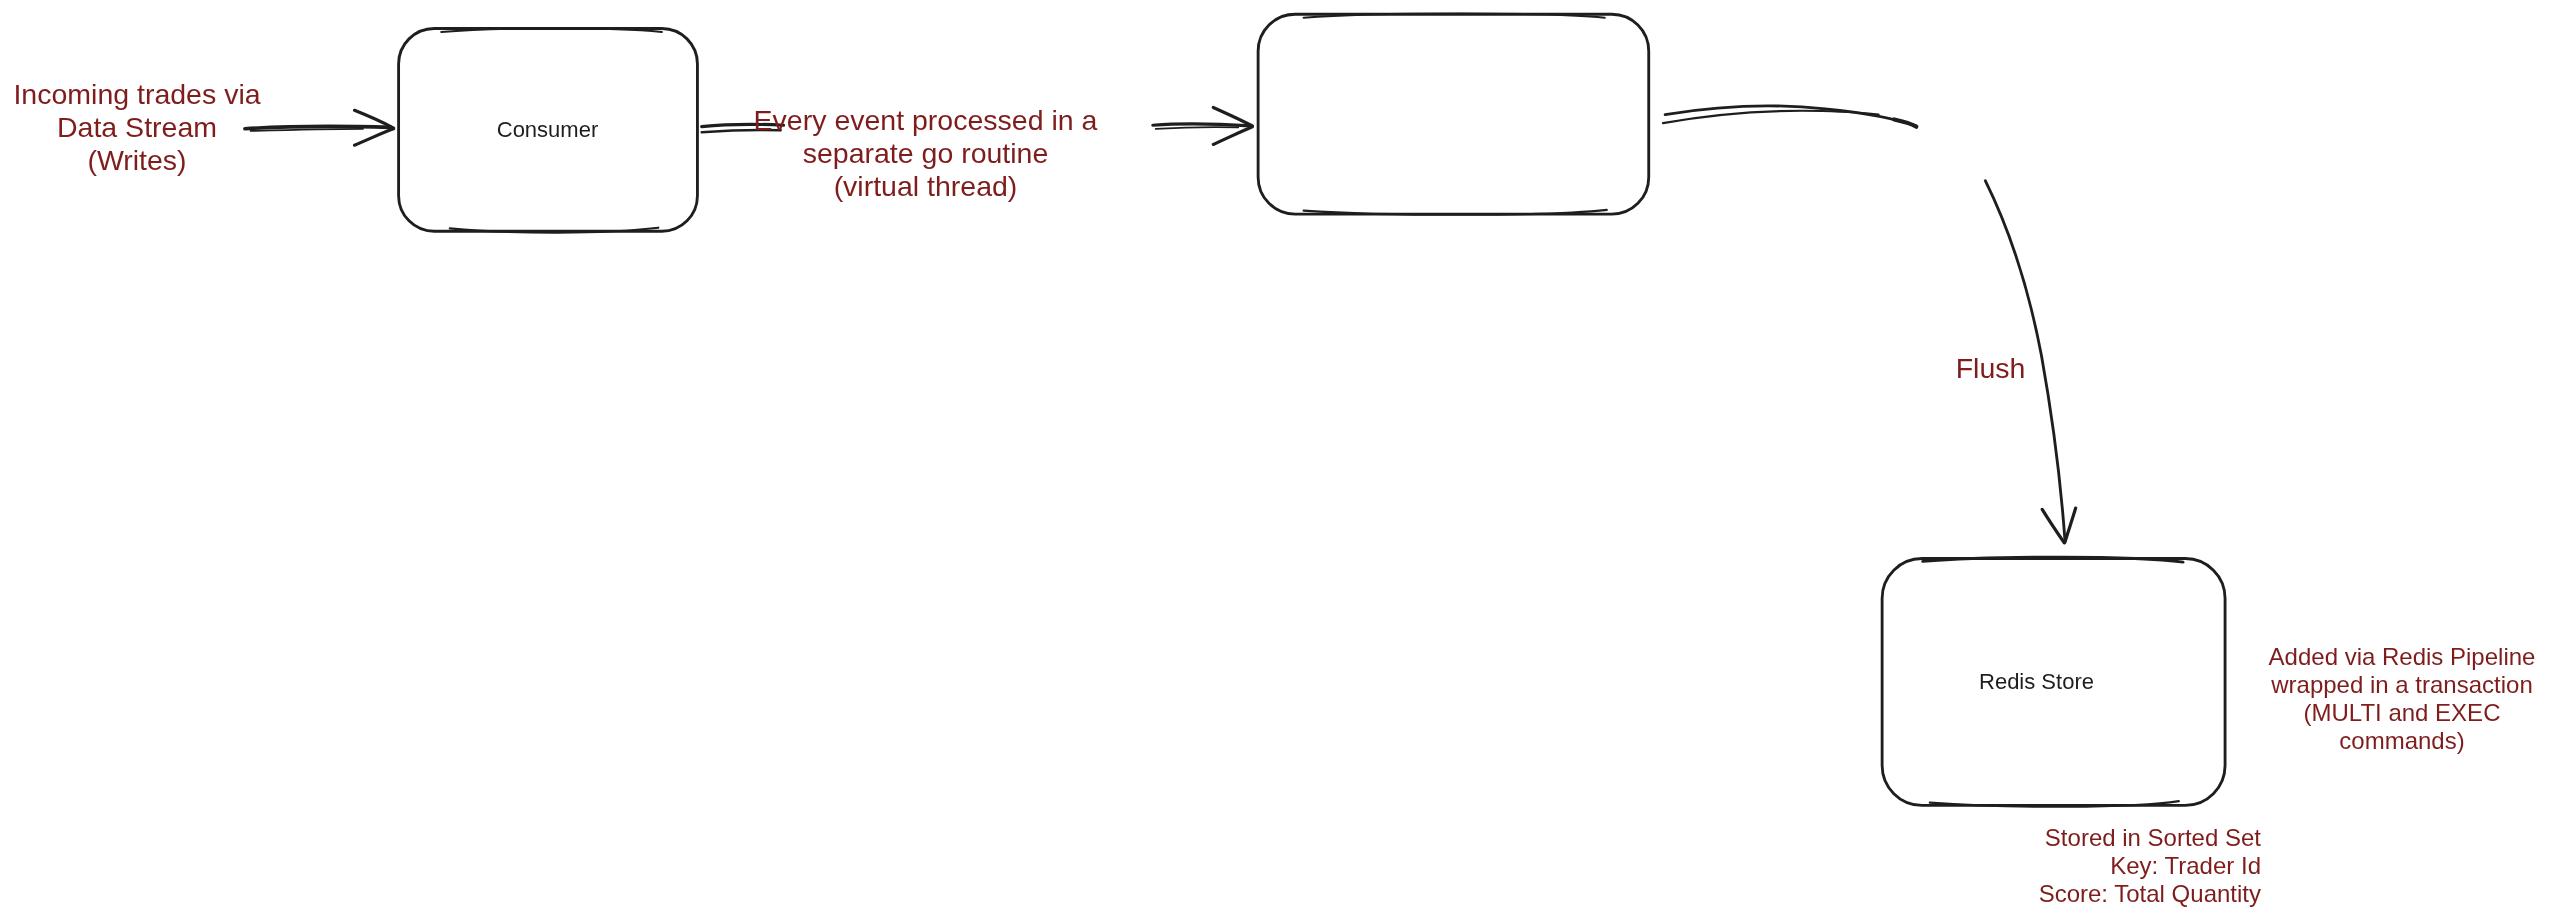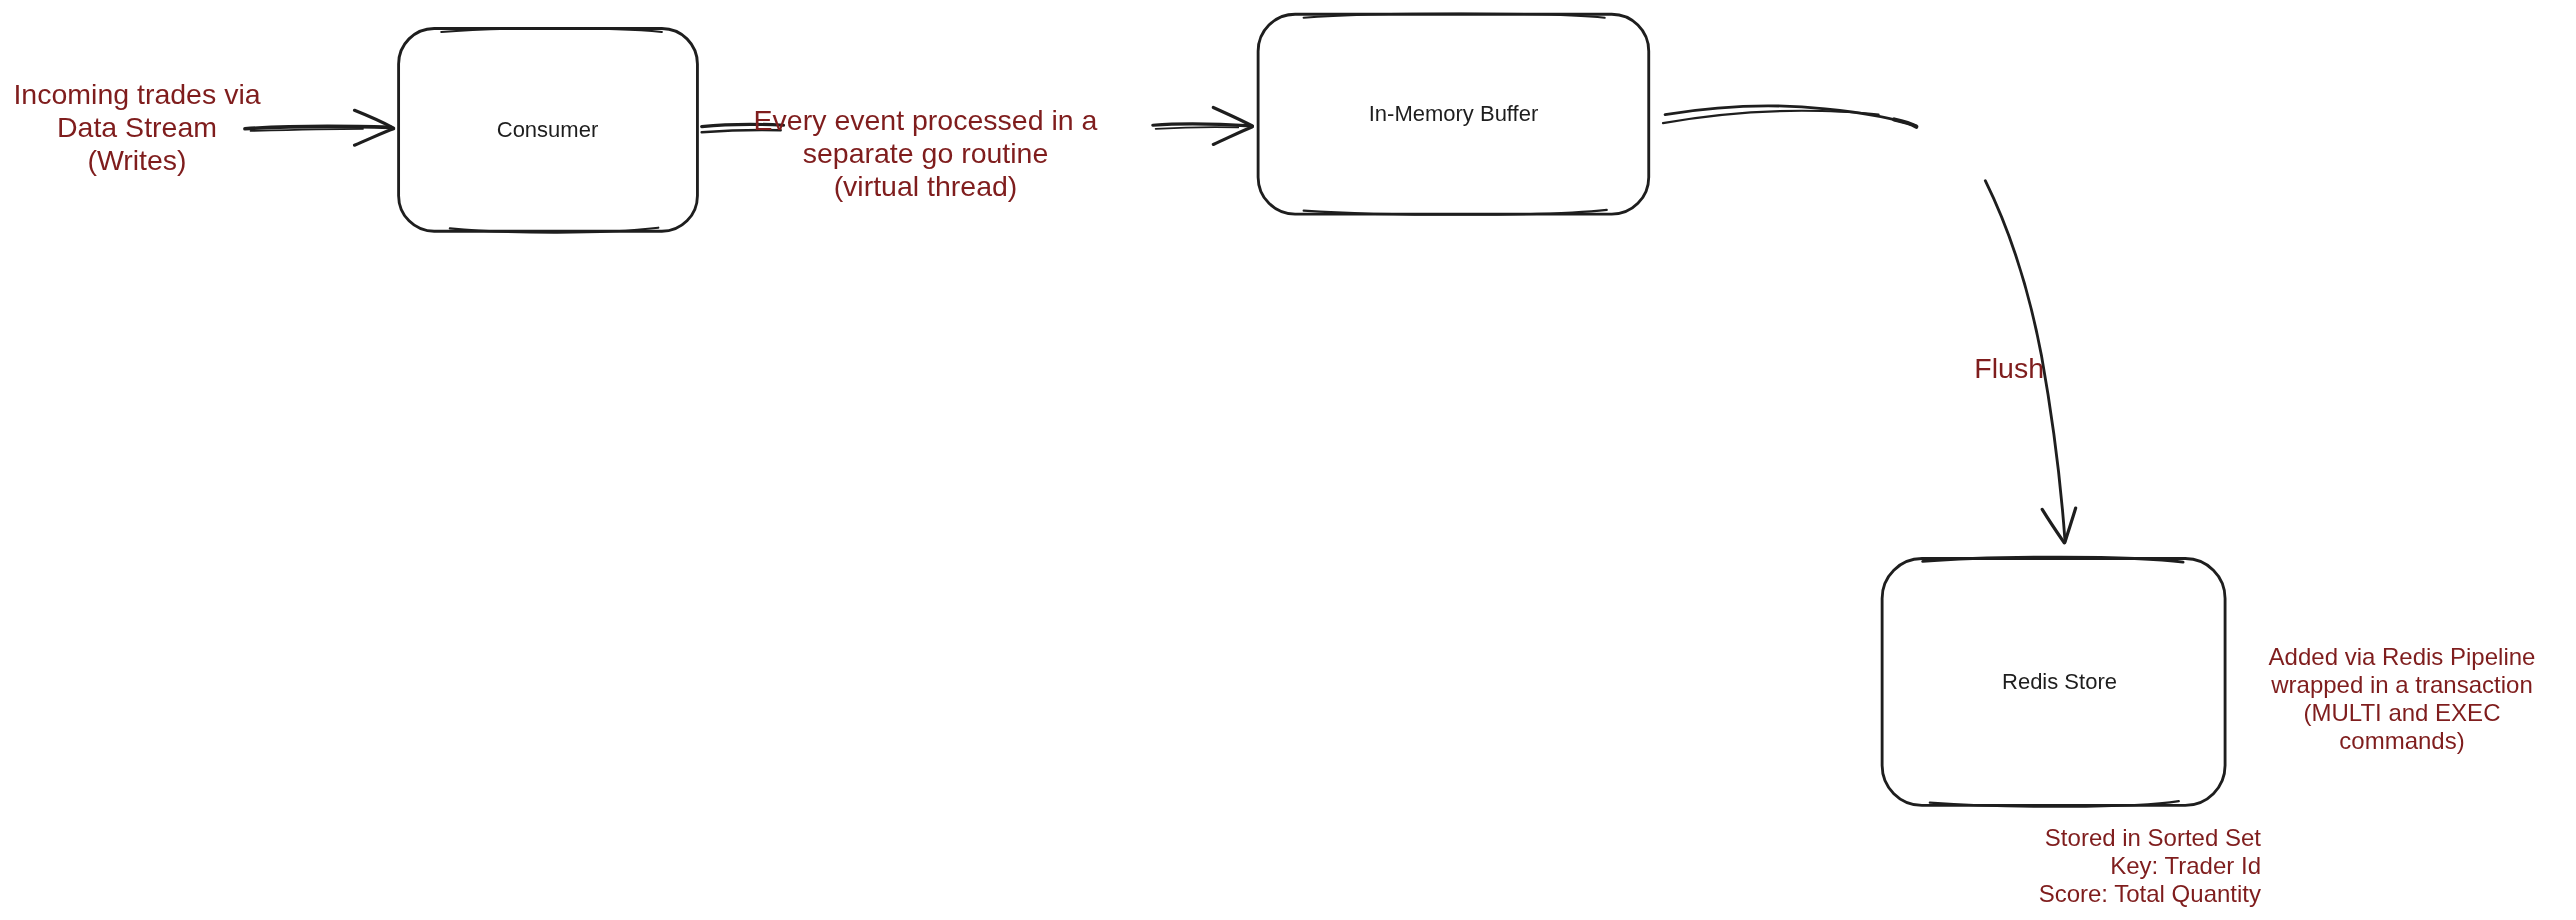--- a/index.html
+++ b/index.html
@@ -35,25 +35,25 @@
     white-space: pre-line;
     color: #7f1d1d;
   }
   .annotation.small {
     font-size: 24px;
     line-height: 28px;
   }
   .annotation.left-align { text-align: right; }
   #node-label-consumer { left: 398px; top: 28.5px;  width: 299px; height: 203px; }
   #node-label-buffer   { left: 1258px; top: 14.2px; width: 391px; height: 200px; }
-  #node-label-redis    { left: 1882px; top: 559px; width: 309px; height: 247px; padding-left: 23px; }
+  #node-label-redis    { left: 1882px; top: 559px; width: 309px; height: 247px; }
   #annotation-incoming    { left: 0px;    top: 78px;  width: 274px; }
   #annotation-every-event { left: 744px; top: 81px;  width: 363px; margin-top: 23px; }
   #annotation-buffer-full { left: 1822px; top: 116px;  width: 292px; }
-  #annotation-flush       { left: 1937px; top: 352px;  width: 107px; text-align: right; }
+  #annotation-flush       { left: 1937px; top: 352px;  width: 107px; text-align: center; }
   #annotation-added-via   { left: 2240px; top: 643px;  width: 324px; }
   #annotation-stored-in   { left: 1962px; top: 824px; width: 299px; }
 </style>
 </head>
 <body>
 
 <div id="canvas">
 
   <svg id="shapes" viewBox="0 0 3620 1293" xmlns="http://www.w3.org/2000/svg" fill="none" stroke="#1e1e1e" stroke-linecap="round" stroke-linejoin="round">
 
@@ -101,21 +101,20 @@
     </g>
 
     <g>
       <path d="M2790,254 C2825,325 2852,410 2869,500 C2886,595 2897,690 2902,760" stroke-width="4"></path>
       <path d="M2870,716 C2881,734 2892,750 2901,763" stroke-width="4.5"></path>
       <path d="M2917,714 C2912,731 2906,748 2902,762" stroke-width="4.5"></path>
     </g>
   </svg>
 
   <div class="node-label" id="node-label-consumer">Consumer</div>
-  <div class="node-label" id="node-label-buffer">In-Memory Buffer</div>
   <div class="node-label" id="node-label-redis">Redis Store</div>
 
   <div class="annotation" id="annotation-incoming">Incoming trades via
 Data Stream
 (Writes)</div>
   <div class="annotation" id="annotation-every-event">Every event processed in a
 separate go routine
 (virtual thread)</div>
   <div class="annotation" id="annotation-flush">Flush</div>
   <div class="annotation small" id="annotation-added-via">Added via Redis Pipeline

